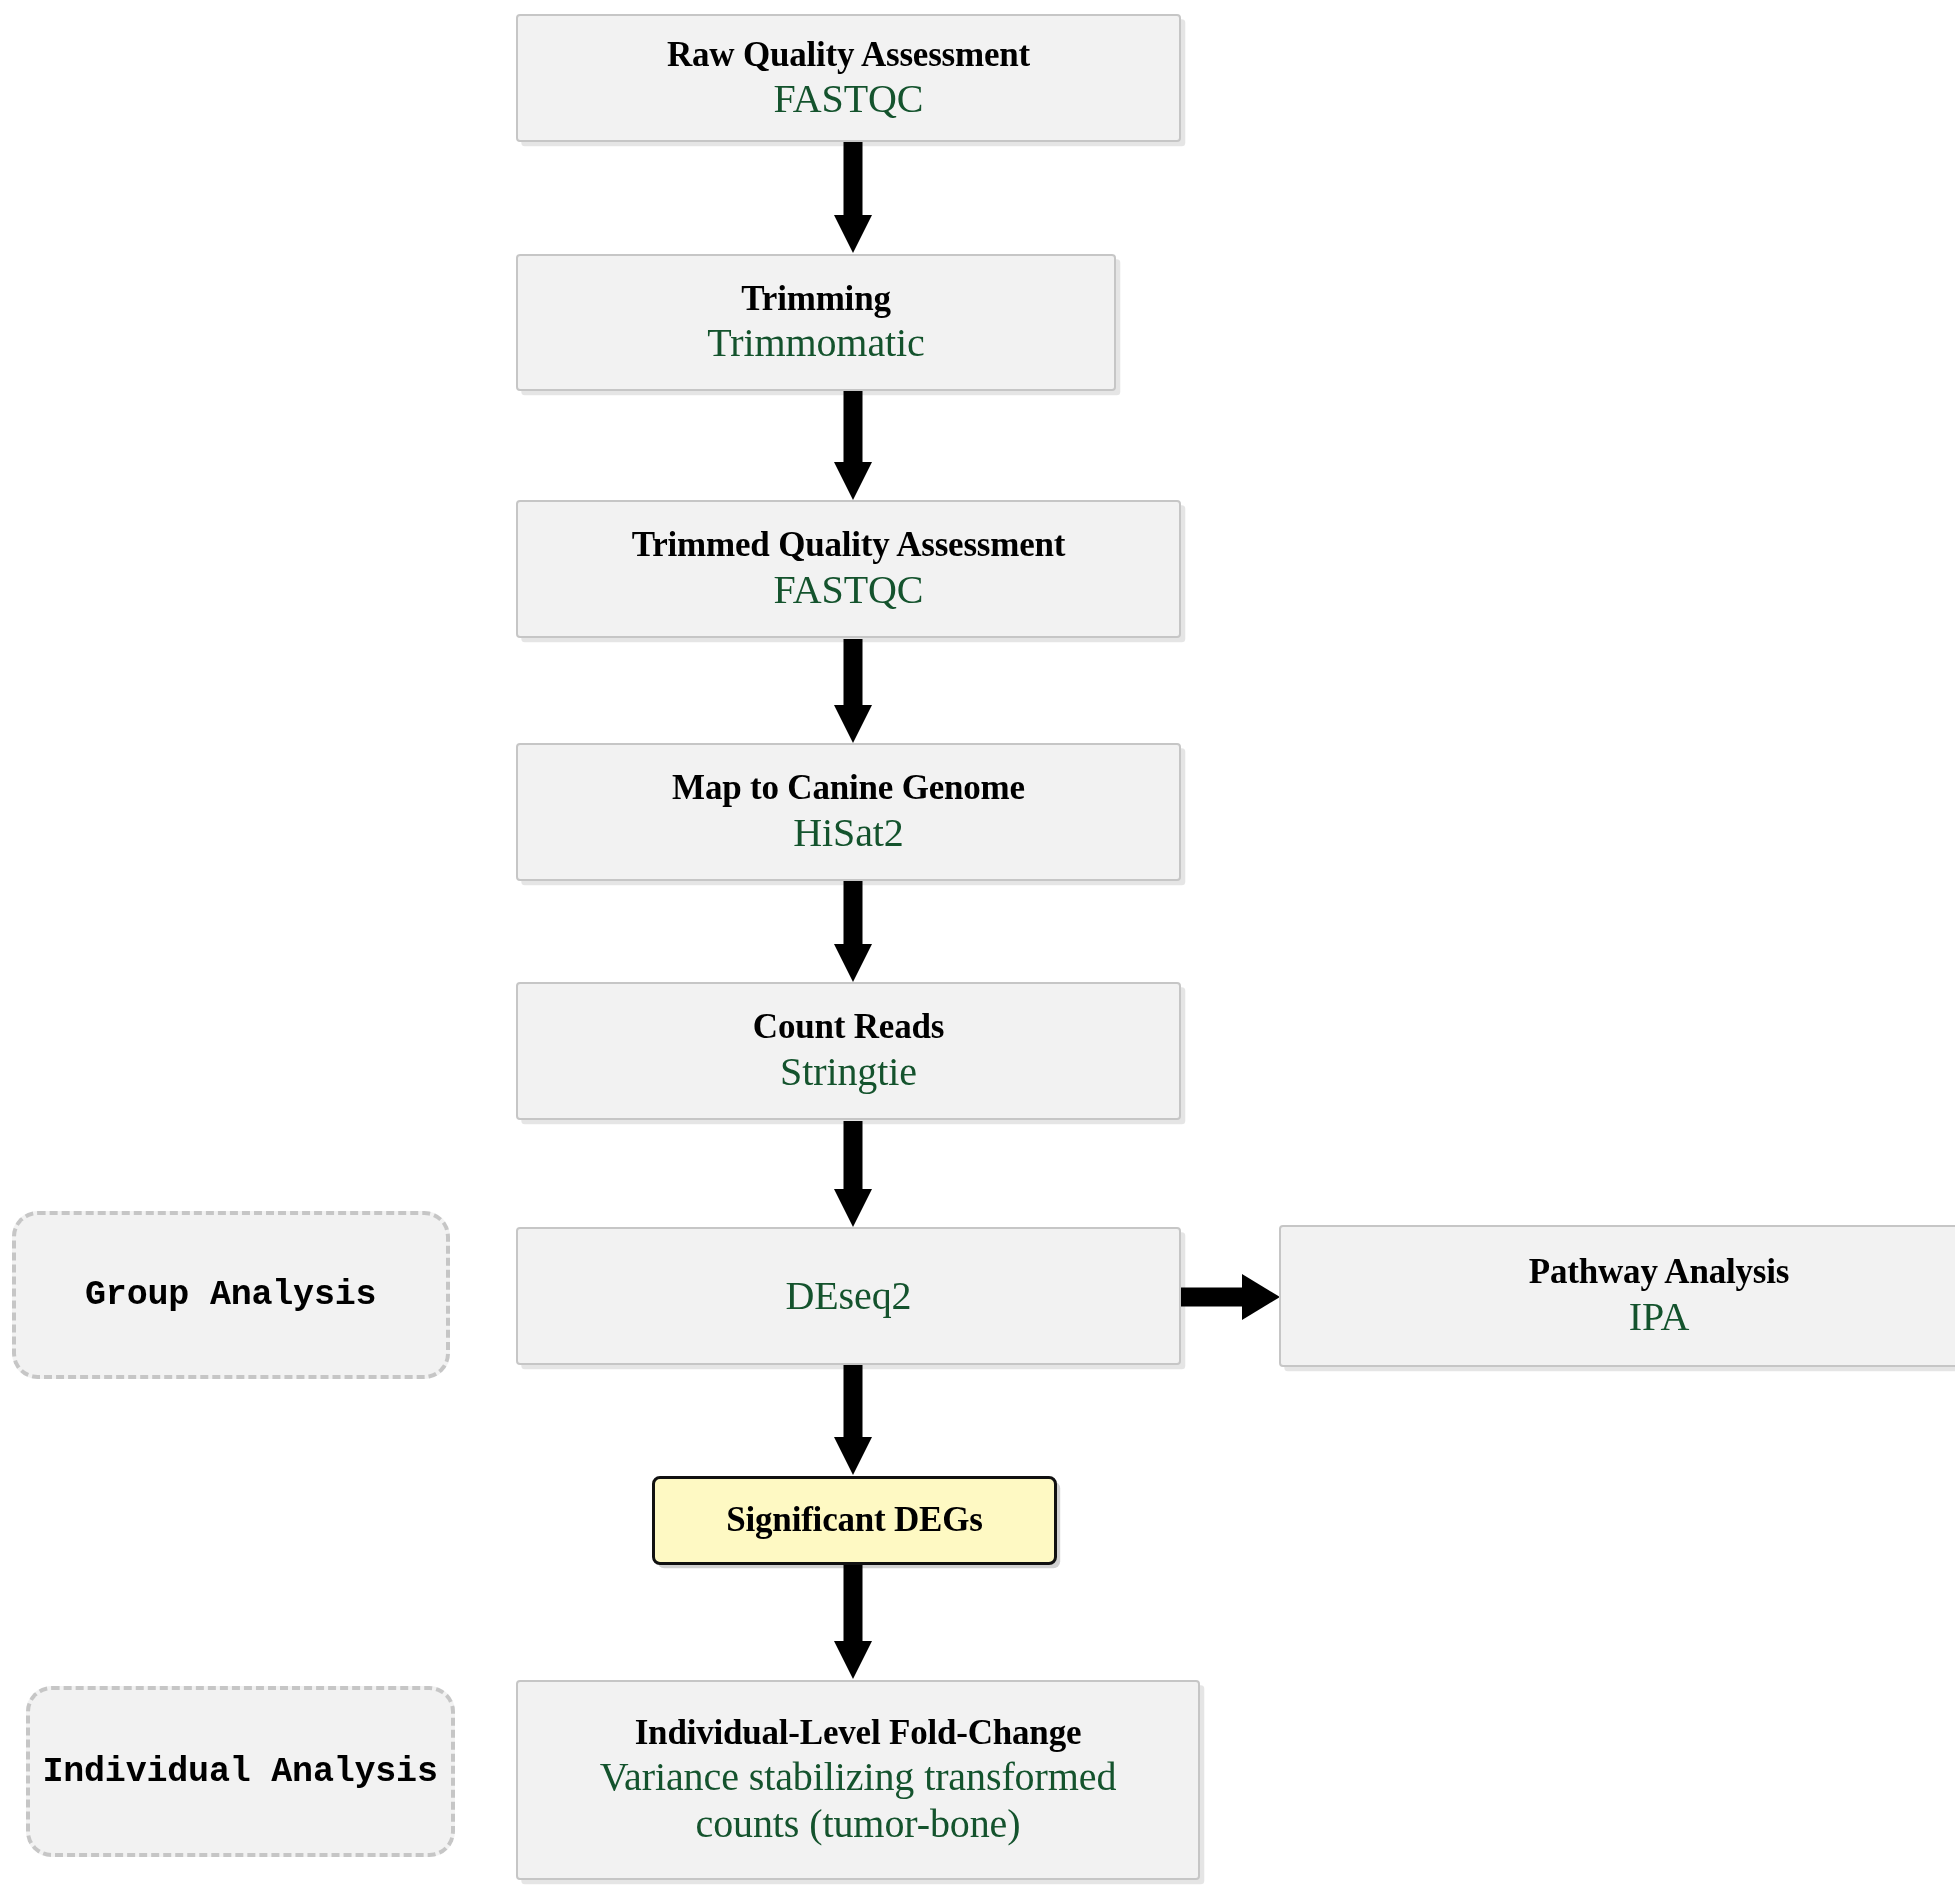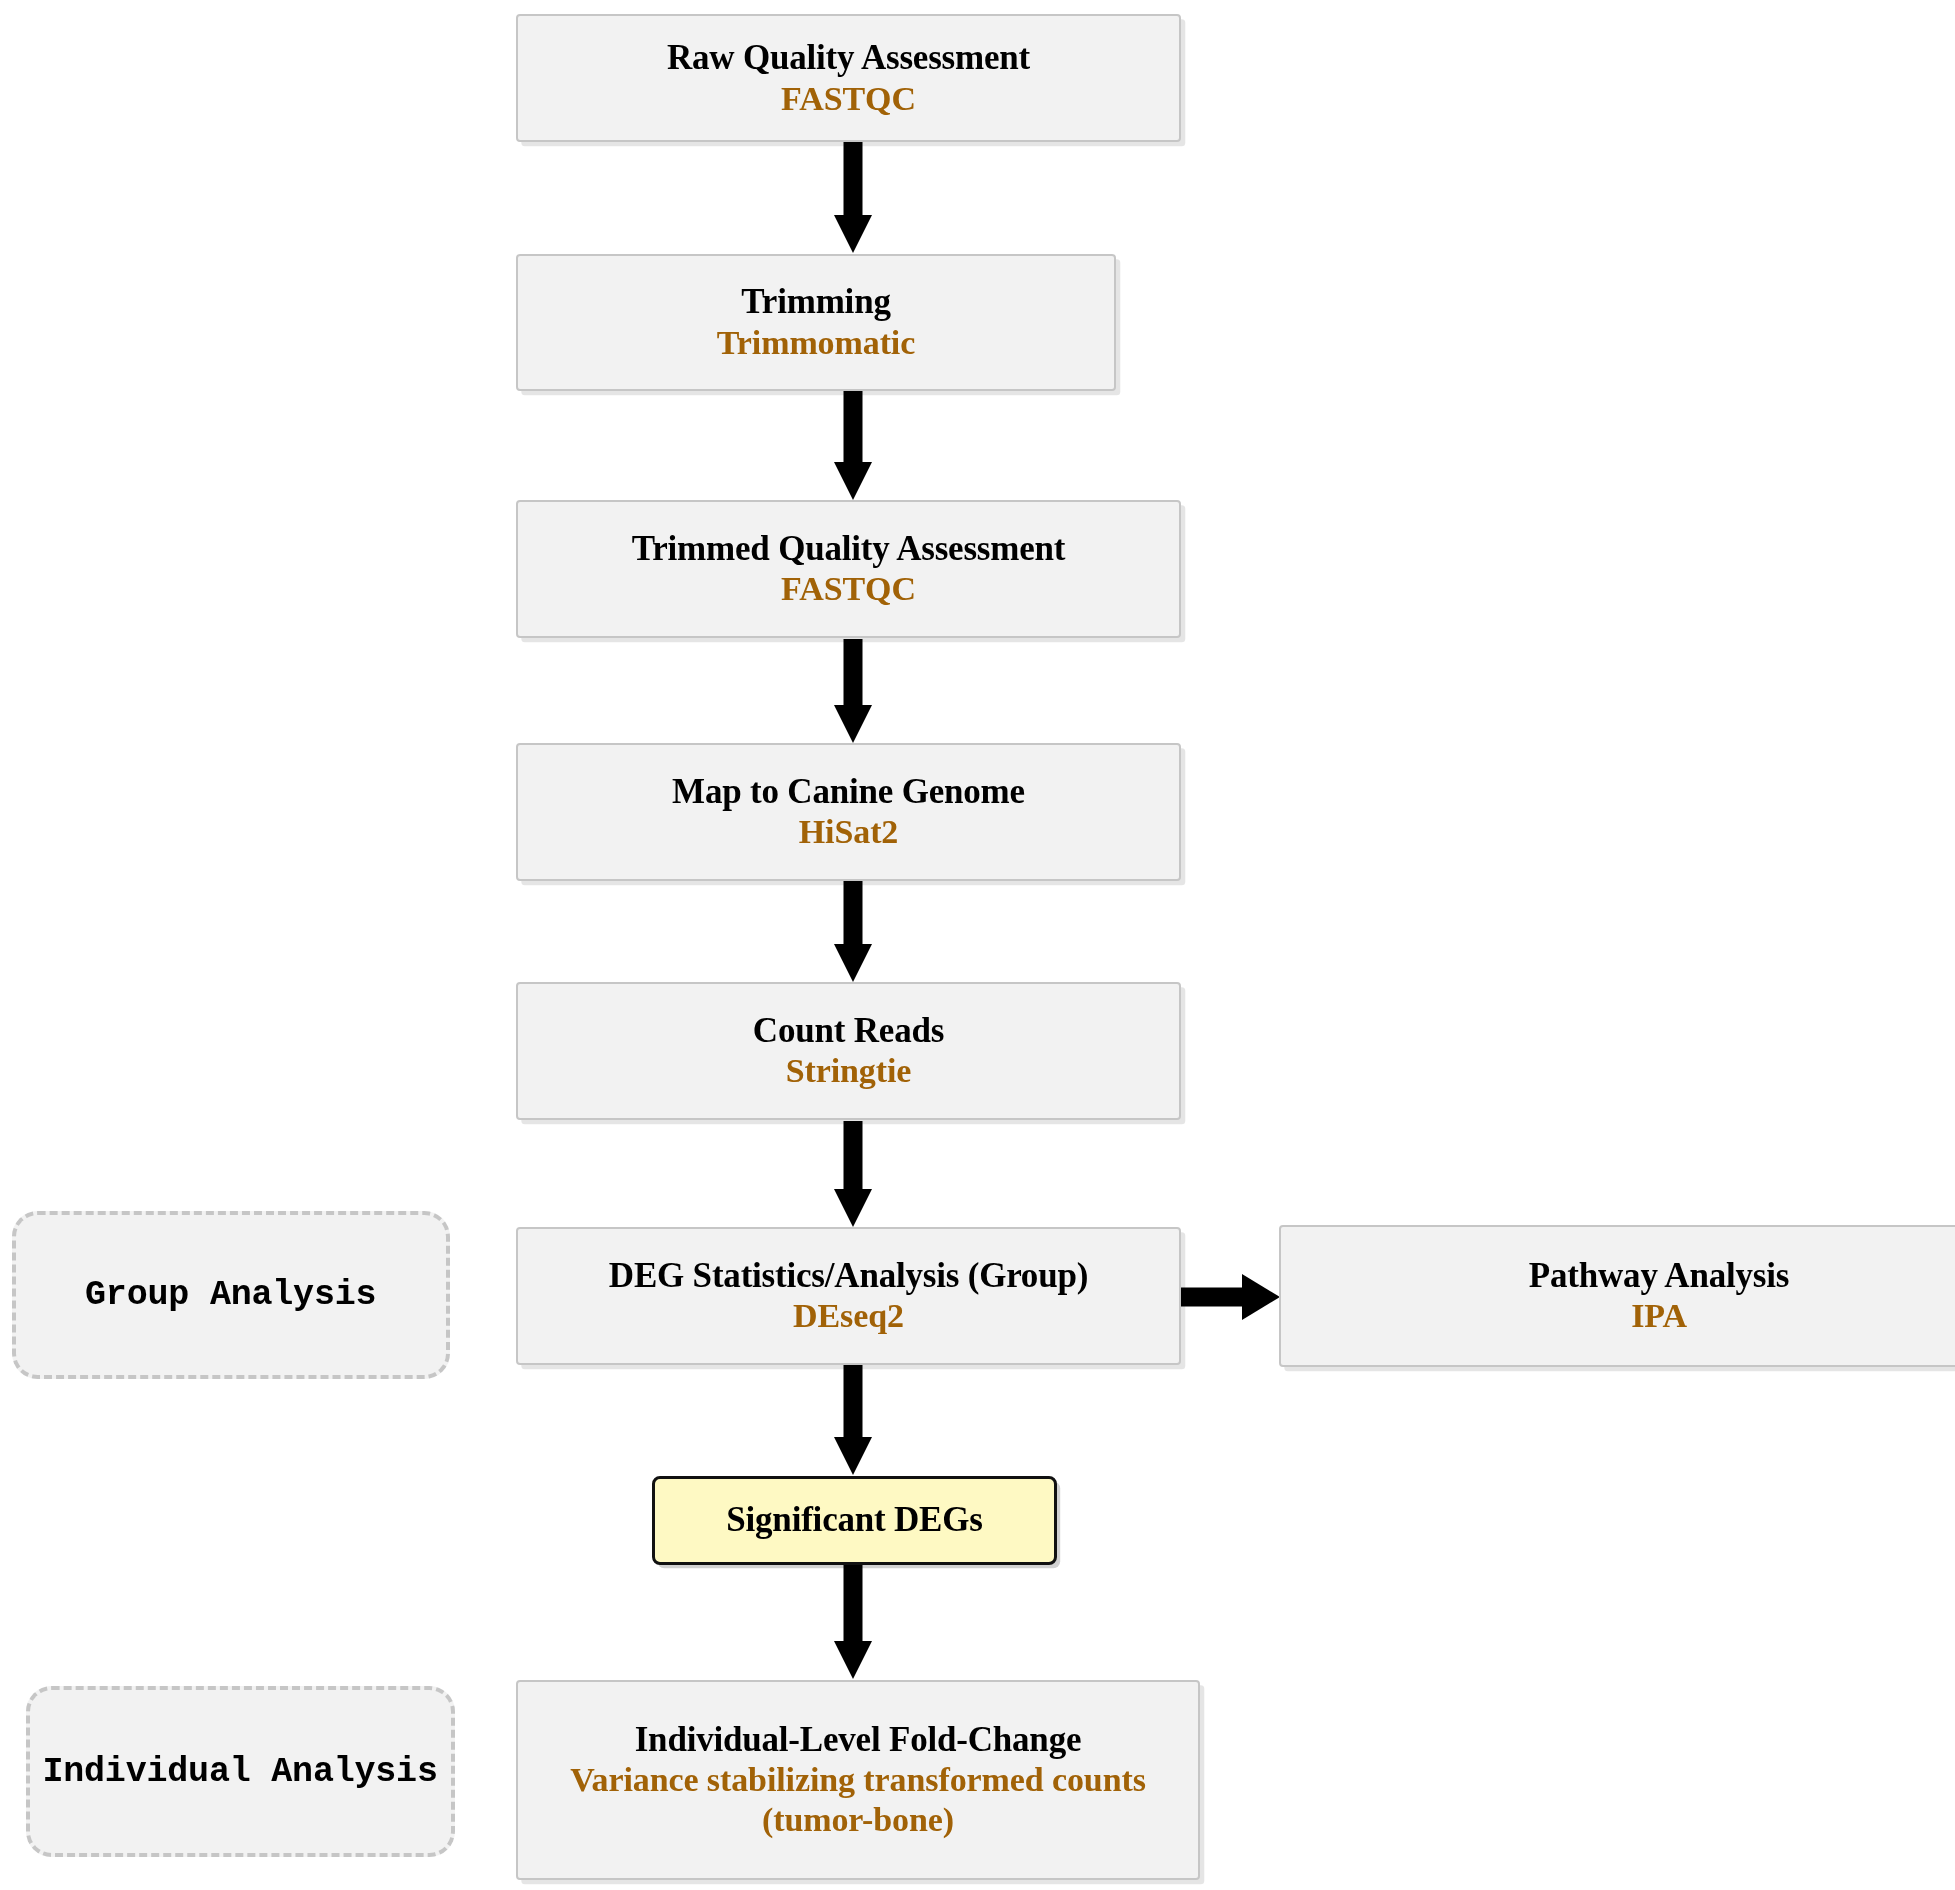--- a/index.html
+++ b/index.html
@@ -28,24 +28,24 @@
     padding:0 24px;
   }
   .node .title{
     font-weight:bold;
     font-size:35px;
     line-height:1.16;
     color:#000000;
     letter-spacing:-0.2px;
   }
   .node .sub{
-    font-weight:bold;
-    font-size:34px;
+    font-weight:normal;
+    font-size:40px;
     line-height:1.18;
-    color:#a16207;
+    color:#14532d;
     letter-spacing:-0.1px;
   }
 
   
   .node.highlight{
     background:#fef9c3;
     border:3.7px solid #111111;
     border-radius:8px;
     box-shadow:4.3px 4.3px 0 -1.1px rgba(0,0,0,0.18);
     padding:0 10.6px;
@@ -164,21 +164,20 @@
   <div class="arrow-v" style="left:834px; top:1121px; width:38px; height:106px;">
     <div class="stem" style="height:70px;"></div>
     <div class="head"></div>
   </div>
 
   <div class="grouplabel" style="left:11.7px; top:1211px; width:438px; height:168px;">
     <div class="title">Group Analysis</div>
   </div>
 
   <div class="node" style="left:516px; top:1227px; width:665px; height:138px;">
-    <div class="title">DEG Statistics/Analysis (Group)</div>
     <div class="sub">DEseq2</div>
   </div>
 
   <div class="arrow-h" style="left:1181px; top:1273px; width:99px; height:47px;">
     <div class="stem" style="width:65px;"></div>
     <div class="head"></div>
   </div>
 
   <div class="node" style="left:1279px; top:1225px; width:760px; height:142px;">
     <div class="title">Pathway Analysis</div>

